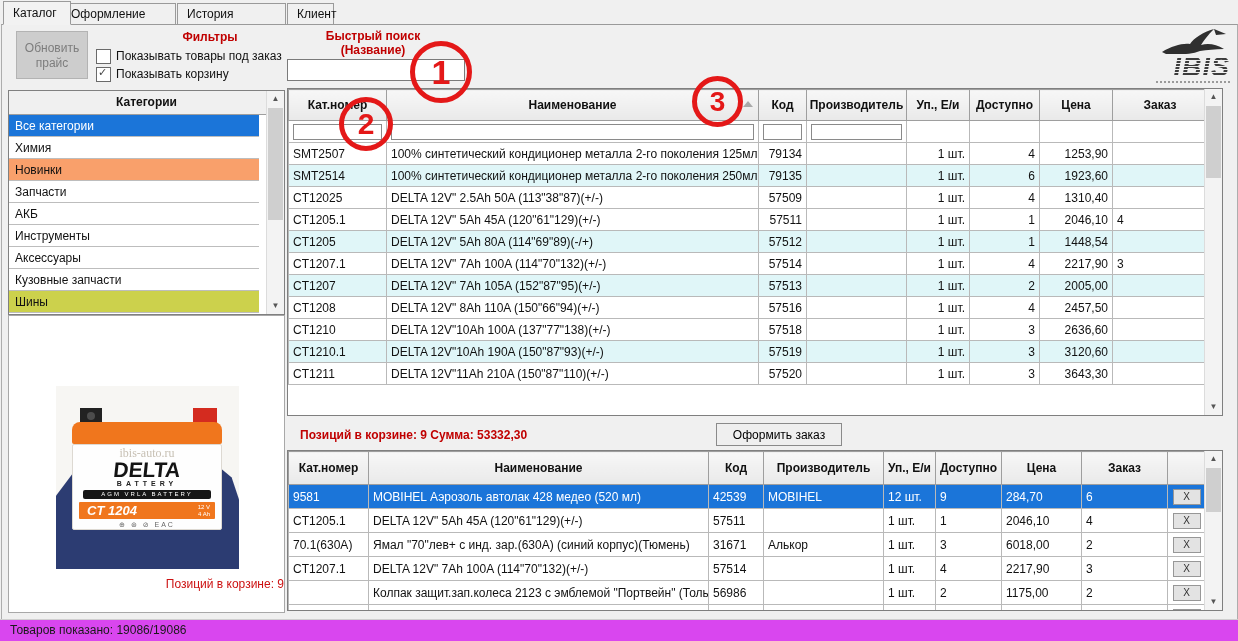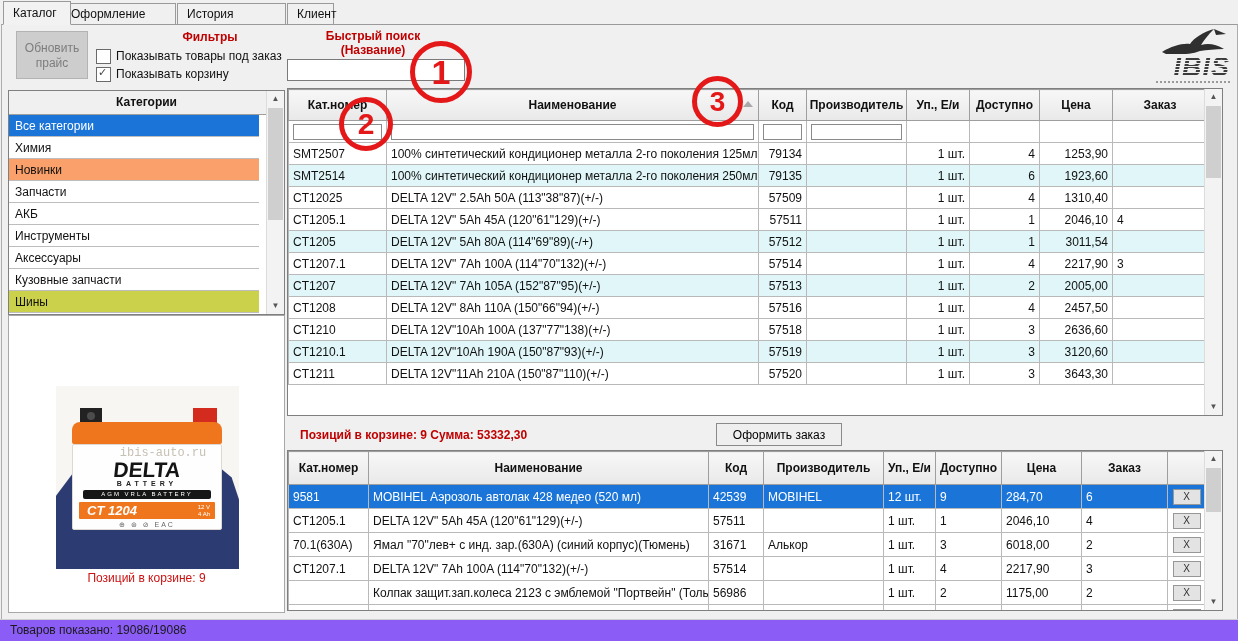--- a/index.html
+++ b/index.html
@@ -46,32 +46,32 @@
   .prodpanel{left:8px;top:315px;width:275px;height:296px;background:#fff;border:1px solid #a8a8a8;overflow:hidden}
   .photo{position:absolute;left:47px;top:70px;width:183px;height:183px;background:#f7f6f3;overflow:hidden}
   .cloth{position:absolute;left:0;top:0;width:100%;height:100%;background:#2c3c72;
        clip-path:polygon(0 100%,0 60%,12% 44%,30% 33%,55% 29%,78% 35%,96% 50%,100% 62%,100% 100%)}
   .batt{position:absolute;left:16px;top:22px;width:150px;height:122px}
   .term-l{position:absolute;left:8px;top:0;width:22px;height:16px;background:#222}
   .term-l:after{content:"";position:absolute;left:7px;top:4px;width:8px;height:8px;background:#4c4c4c;border-radius:50%}
   .term-r{position:absolute;right:5px;top:0;width:24px;height:17px;background:#d42b1f}
   .lid{position:absolute;left:0;top:14px;width:150px;height:22px;background:#f0761d;border-radius:8px 8px 2px 2px}
   .bbody{position:absolute;left:0;top:36px;width:148px;height:84px;background:#fefefe;border:1px solid #ddd9d2;border-radius:2px}
-  .wmark{position:absolute;left:16px;top:1px;width:100%;text-align:center;color:#c7c0b4;
-       font-family:Liberation Mono, monospace;font-size:12px}
+  .wmark{position:absolute;left:0;top:1px;width:100%;text-align:center;color:#c7c0b4;
+       font-family:Liberation Serif, serif;font-size:12px}
   .brand{position:absolute;left:0;top:13px;width:100%;text-align:center;font-weight:900;font-size:21px;
        letter-spacing:0;color:#141414;transform:skewX(-6deg)}
   .brand-sub{position:absolute;left:0;top:35px;width:100%;text-align:center;font-size:7px;font-weight:bold;letter-spacing:4px;color:#222}
   .band{position:absolute;left:10px;top:45px;width:128px;height:9px;background:#161616;color:#fff;
        font-size:6px;letter-spacing:2px;text-align:center;line-height:9px;border-radius:2px}
   .modelband{position:absolute;left:6px;top:57px;width:136px;height:17px;background:#f0761d;border-radius:1px;color:#fff}
   .model{position:absolute;left:8px;top:1px;font-weight:bold;font-size:13px;font-style:italic}
   .spec{position:absolute;right:5px;top:2px;font-size:6px;line-height:6.5px;text-align:right}
   .certrow{position:absolute;left:0;top:76px;width:100%;text-align:center;font-size:7px;color:#666;letter-spacing:2px}
-  .prod-caption{position:absolute;left:0;top:255px;width:100%;text-align:center;color:#cc1111}
+  .prod-caption{position:absolute;left:0;top:261px;width:100%;text-align:right;color:#cc1111}
 
   
   .twrap{position:absolute;background:#fff;border:1px solid #7f7f7f;overflow:hidden}
   #main-wrap{left:287px;top:88px;width:934px;height:326px}
   #cart-wrap{left:287px;top:450px;width:934px;height:159px}
   table.tbl{border-collapse:collapse;table-layout:fixed;width:917px;font:12px "Liberation Sans","DejaVu Sans",sans-serif}
   .tbl th{background:linear-gradient(#f7f7f7,#e9e9e9);border:1px solid #9e9e9e;font-weight:bold;
        padding:0 2px;position:relative;overflow:hidden}
   #main-table th{height:30px}
   #cart-table th{height:32px;line-height:13px}
@@ -87,21 +87,21 @@
   .xbtn{display:block;margin:0 auto;width:28px;height:16px;background:#e3e3e3;border:1px solid #979797;
        font-size:10px;line-height:14px;text-align:center;color:#333;padding:0}
   td.xcell{padding:1px}
 
   
   .cart-summary{left:300px;top:428px;font-weight:bold;color:#c00000}
   .order-btn{left:716px;top:423px;width:126px;height:23px;background:#efefef;border:1px solid #8a8a8a;
        font:12px "Liberation Sans",sans-serif;line-height:21px;text-align:center}
 
   
-  .statusbar{position:absolute;left:0;top:619px;width:1238px;height:22px;background:#8b5cf6;border-top:1px solid #cfcfcf}
+  .statusbar{position:absolute;left:0;top:619px;width:1238px;height:22px;background:#d946ef;border-top:1px solid #cfcfcf}
   .status-text{position:absolute;left:10px;top:3px;color:#1a1a1a}
 
   
   .ann{position:absolute;border:5px solid #e41818;border-radius:50%;color:#e41818;font-weight:bold;
        display:flex;align-items:center;justify-content:center;z-index:50;background:transparent}
   #ann1{left:410px;top:41px;width:52px;height:52px;font-size:34px}
   #ann2{left:339px;top:97px;width:44px;height:44px;font-size:30px}
   #ann3{left:692px;top:76px;width:41px;height:41px;font-size:28px}
 </style>
 </head>
@@ -277,21 +277,21 @@
           <td class="ar">2046,10</td>
           <td class="al">4</td>
         </tr>
         <tr class="alt">
           <td class="al">CT1205</td>
           <td class="al">DELTA 12V" 5Ah 80A (114"69"89)(-/+)</td>
           <td class="ar">57512</td>
           <td class="al"></td>
           <td class="ar">1 шт.</td>
           <td class="ar">1</td>
-          <td class="ar">3011,54</td>
+          <td class="ar">1448,54</td>
           <td class="al"></td>
         </tr>
         <tr>
           <td class="al">CT1207.1</td>
           <td class="al">DELTA 12V" 7Ah 100A (114"70"132)(+/-)</td>
           <td class="ar">57514</td>
           <td class="al"></td>
           <td class="ar">1 шт.</td>
           <td class="ar">4</td>
           <td class="ar">2217,90</td>

